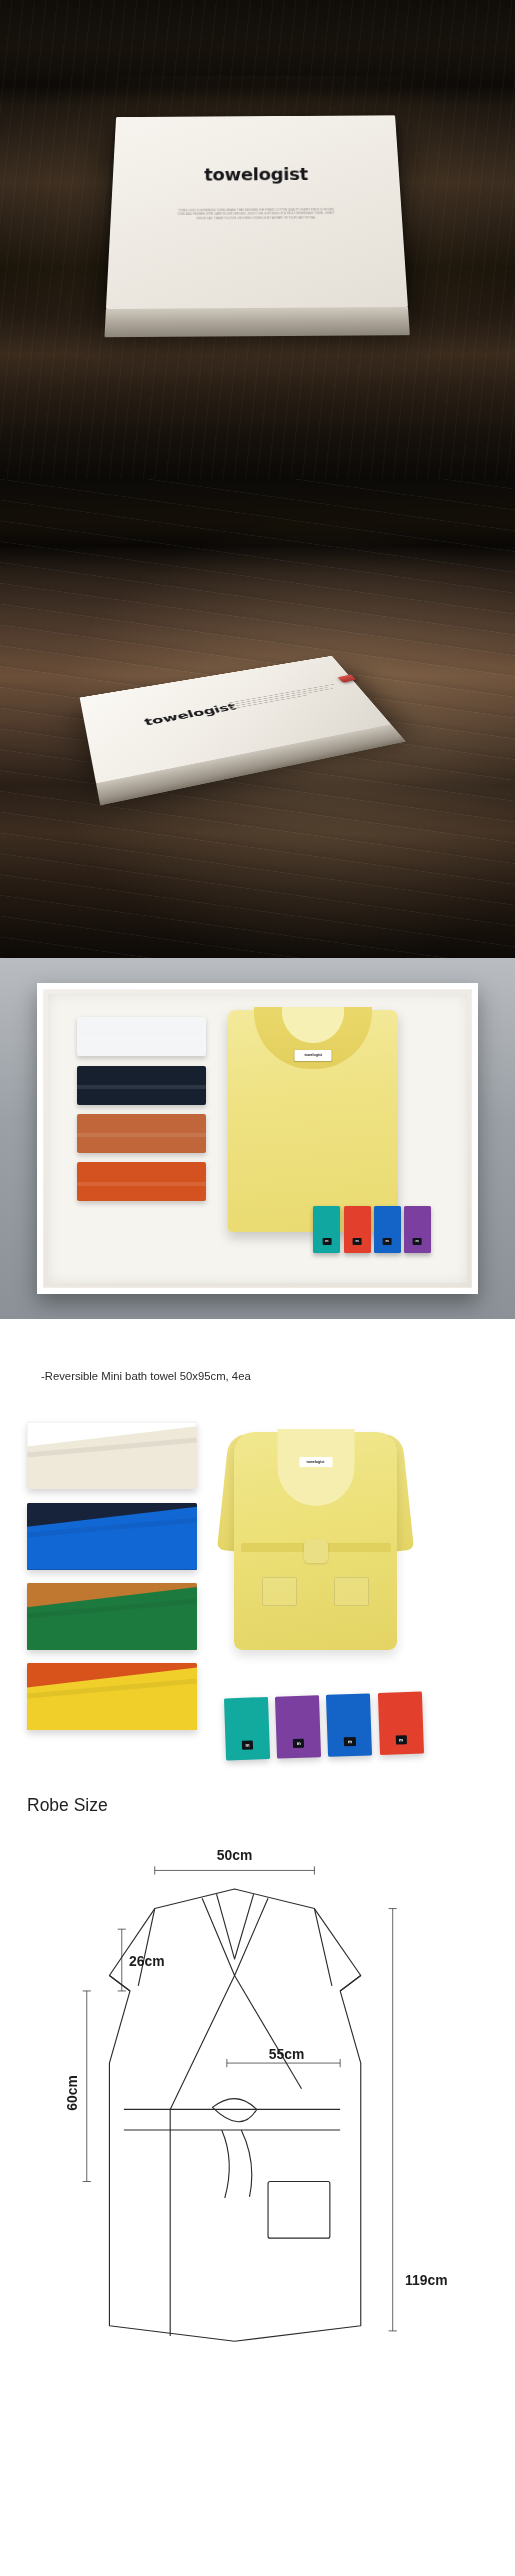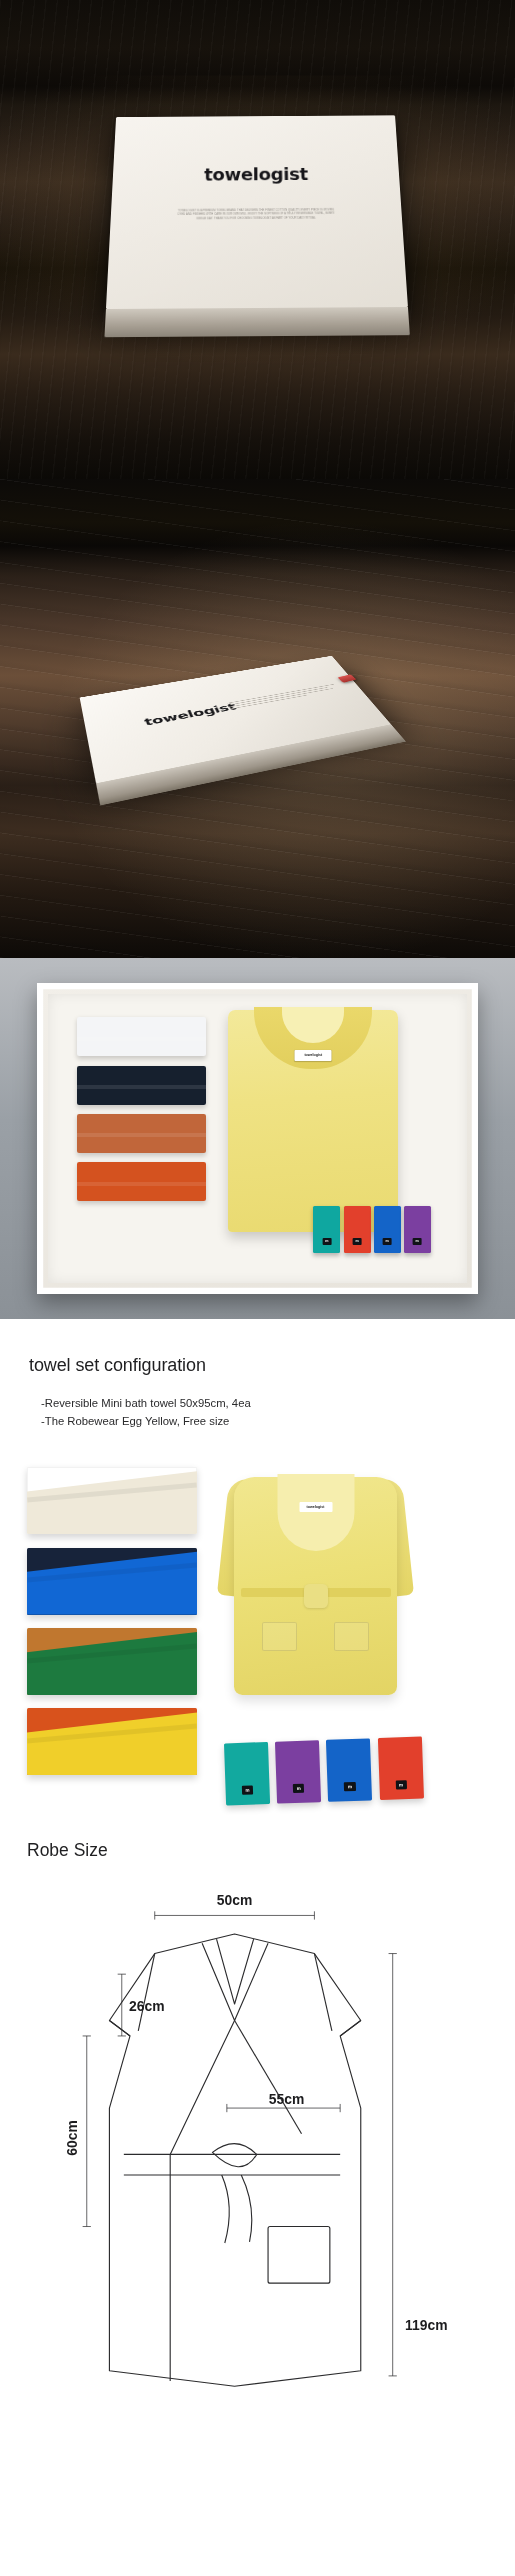--- a/index.html
+++ b/index.html
@@ -550,24 +550,22 @@
           <div class="hanky" style="background:#7b3fa0">
             <div class="tag">m</div>
           </div>
         </div>
 
       </div>
     </div>
   </section>
 
   <section class="config">
-    <h2>towel set configuration</h2>
     <ul>
       <li>-Reversible Mini bath towel 50x95cm, 4ea</li>
-      <li>-The Robewear Egg Yellow, Free size</li>
     </ul>
   </section>
 
   <section class="showcase">
     <div class="swatch-col">
       <div class="swatch-pair">
         <div class="a" style="background:#ffffff;box-shadow:inset 0 0 0 0.5px #e6e6e6"></div>
         <div class="b" style="background:#efe9d9"></div>
         <div class="fold"></div>
       </div>

